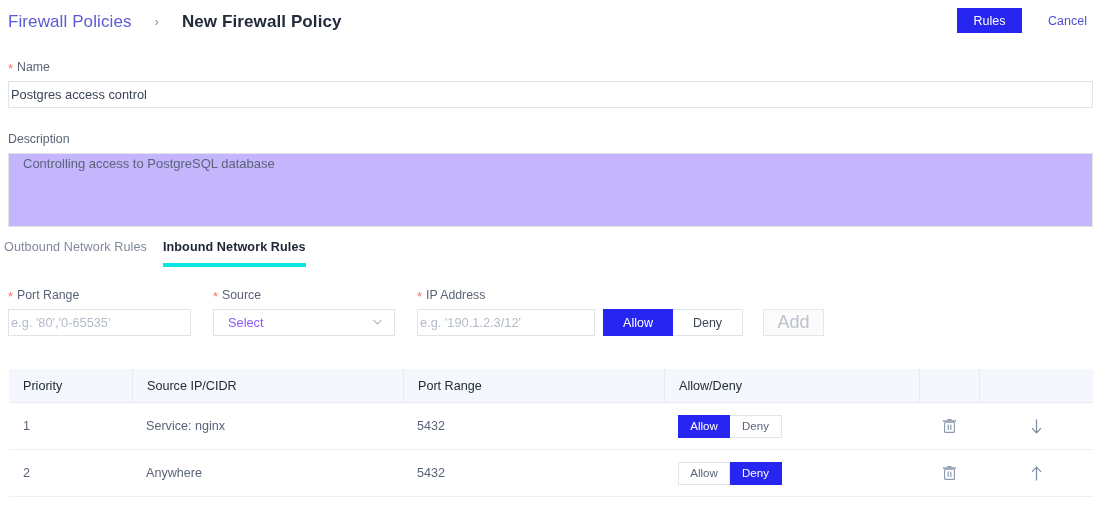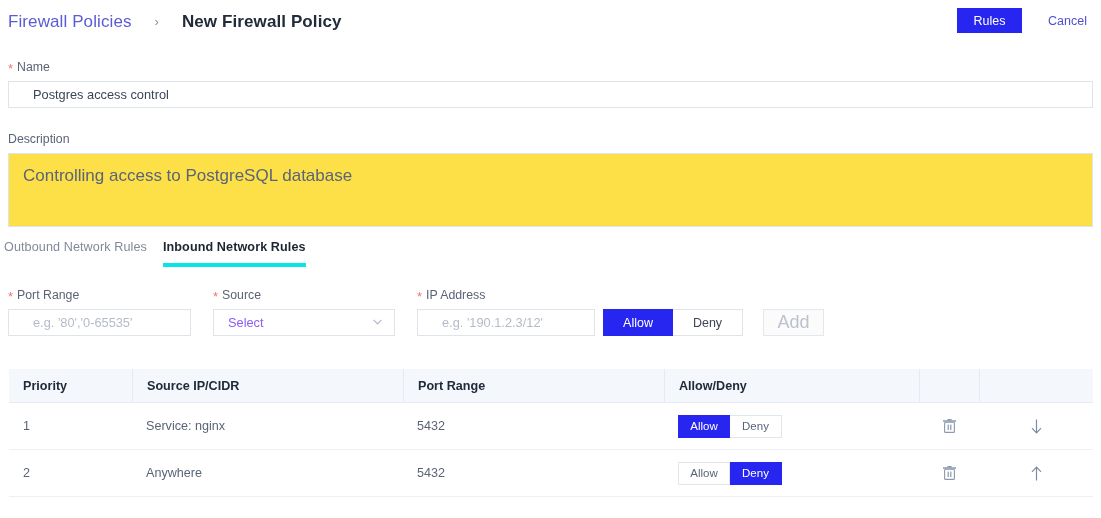--- a/index.html
+++ b/index.html
@@ -91,39 +91,39 @@
     position: relative;
     top: 2px;
   }
   .txtinput {
     width: 100%;
     border: 1px solid #dfe3ea;
     background: #fff;
     font-family: "Liberation Sans", sans-serif;
     font-size: 12.8px;
     color: #3c4556;
-    padding: 0 24px;
+    padding: 0 2px;
     outline: none;
   }
   .txtinput::placeholder { color: #b4bbc8; }
 
   .name-block { position: absolute; left: 8px; top: 60px; width: 1085px; }
   .name-input { height: 27px; }
 
   .desc-block { position: absolute; left: 8px; top: 132px; width: 1085px; }
   .desc-area {
     width: 100%;
     height: 74px;
     border: 1px solid #dfe3ea;
-    background: #fde047;
-    font-family: "Liberation Sans", sans-serif;
-    font-size: 17px;
+    background: #c4b5fd;
+    font-family: "Liberation Sans", sans-serif;
+    font-size: 13px;
     color: #5b6striking;
     color: #5b6478;
-    padding: 11px 14px;
+    padding: 2px 14px;
     resize: none;
     outline: none;
     line-height: 1.3;
   }
   .desc-area::placeholder { color: #b4bbc8; }
 
   
   .tabs {
     position: absolute;
     left: 4px; top: 240px;
@@ -214,21 +214,21 @@
     width: 1084px;
   }
   .trow { display: flex; }
   .thead {
     background: #f4f7fb;
     height: 34px;
     border-bottom: 1px solid #e7ebf1;
   }
   .thead .tc {
     font-size: 12.6px;
-    font-weight: bold;
+    font-weight: normal;
     color: #222b3a;
     display: flex;
     align-items: center;
   }
   .thead .tc + .tc { border-left: 1px solid #e7ebf1; }
   .tbody .trow {
     height: 47px;
     border-bottom: 1px solid #edf0f4;
     background: #fff;
   }

